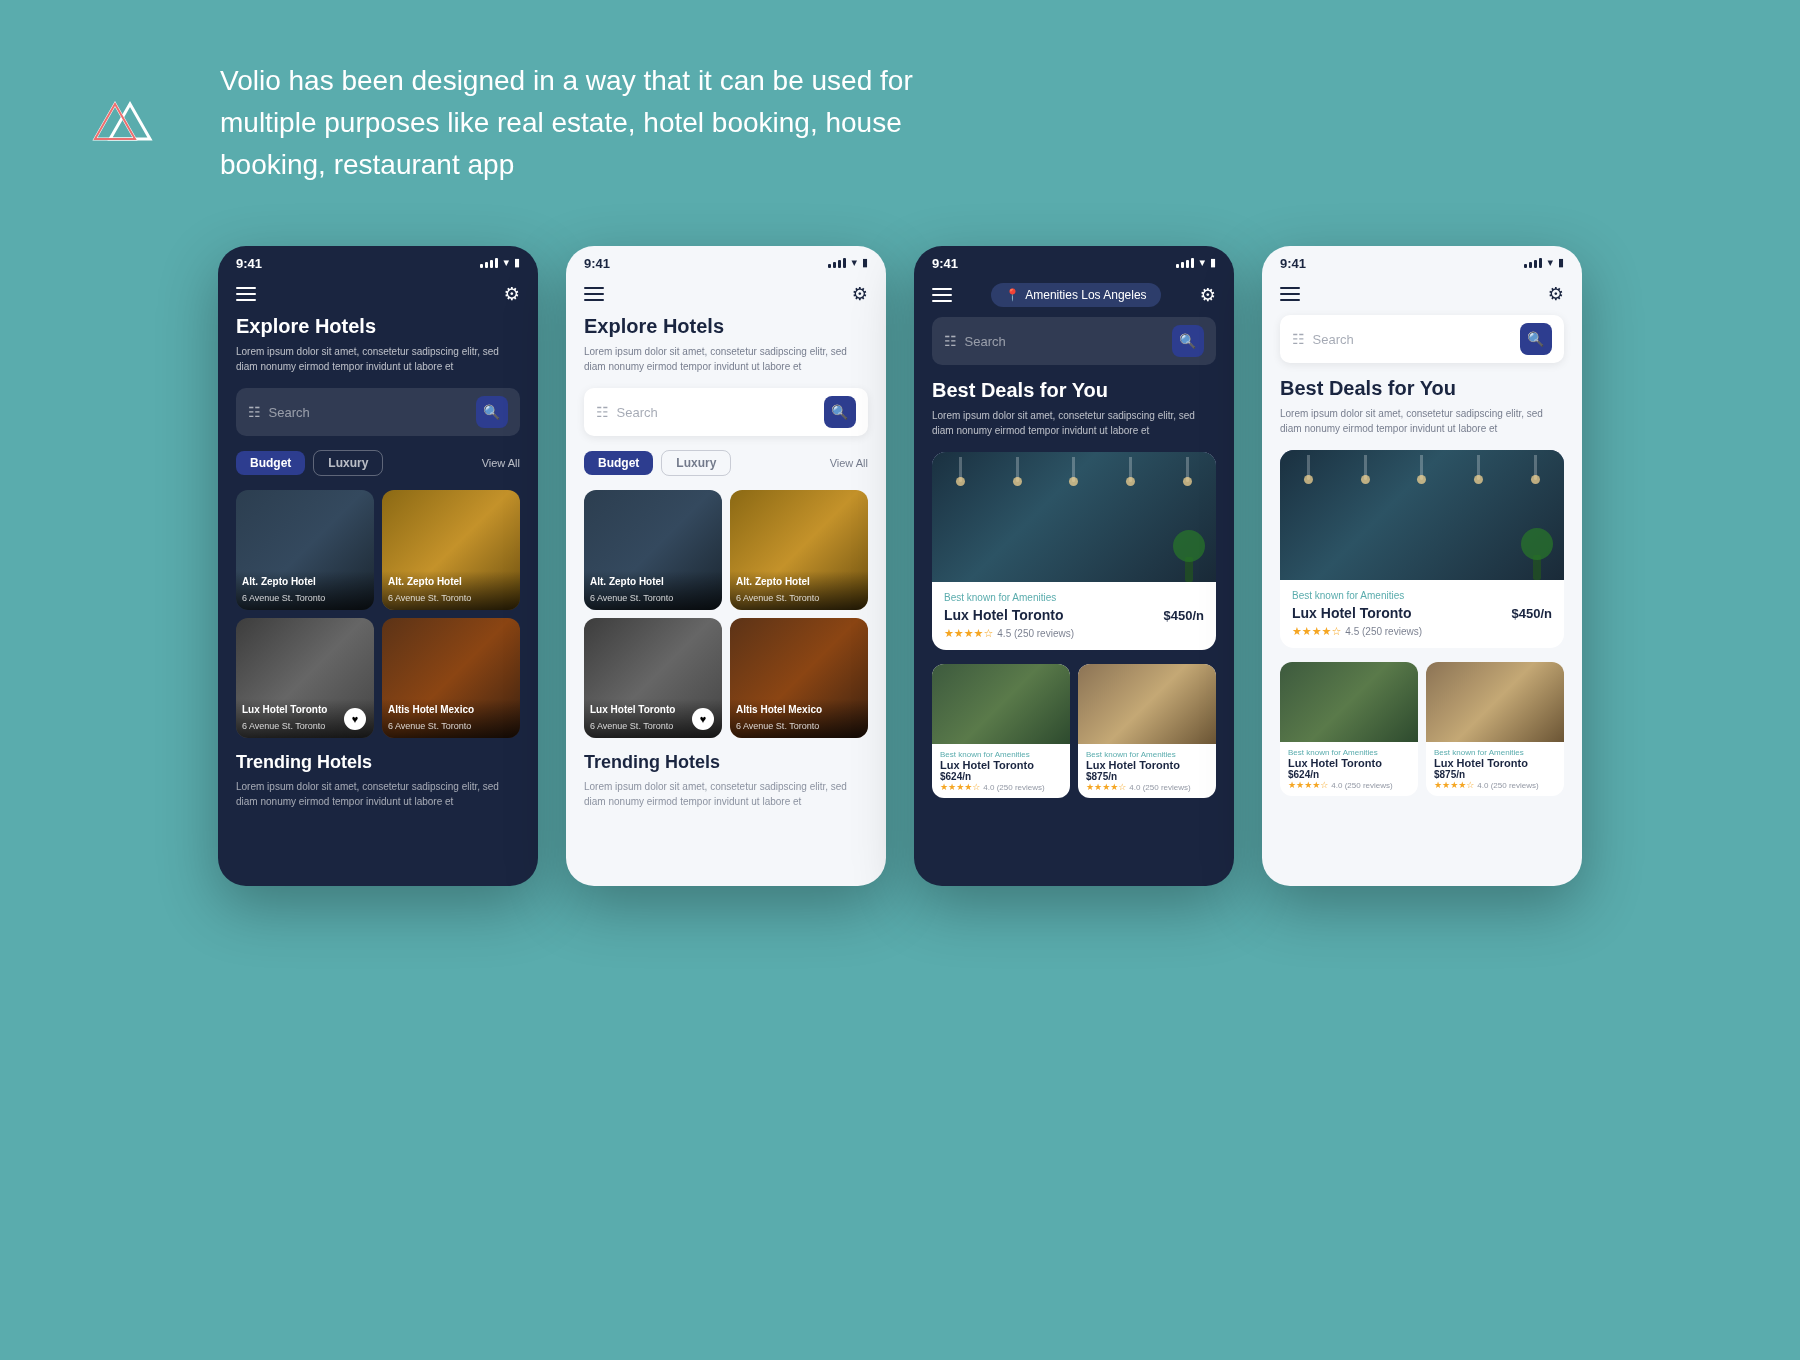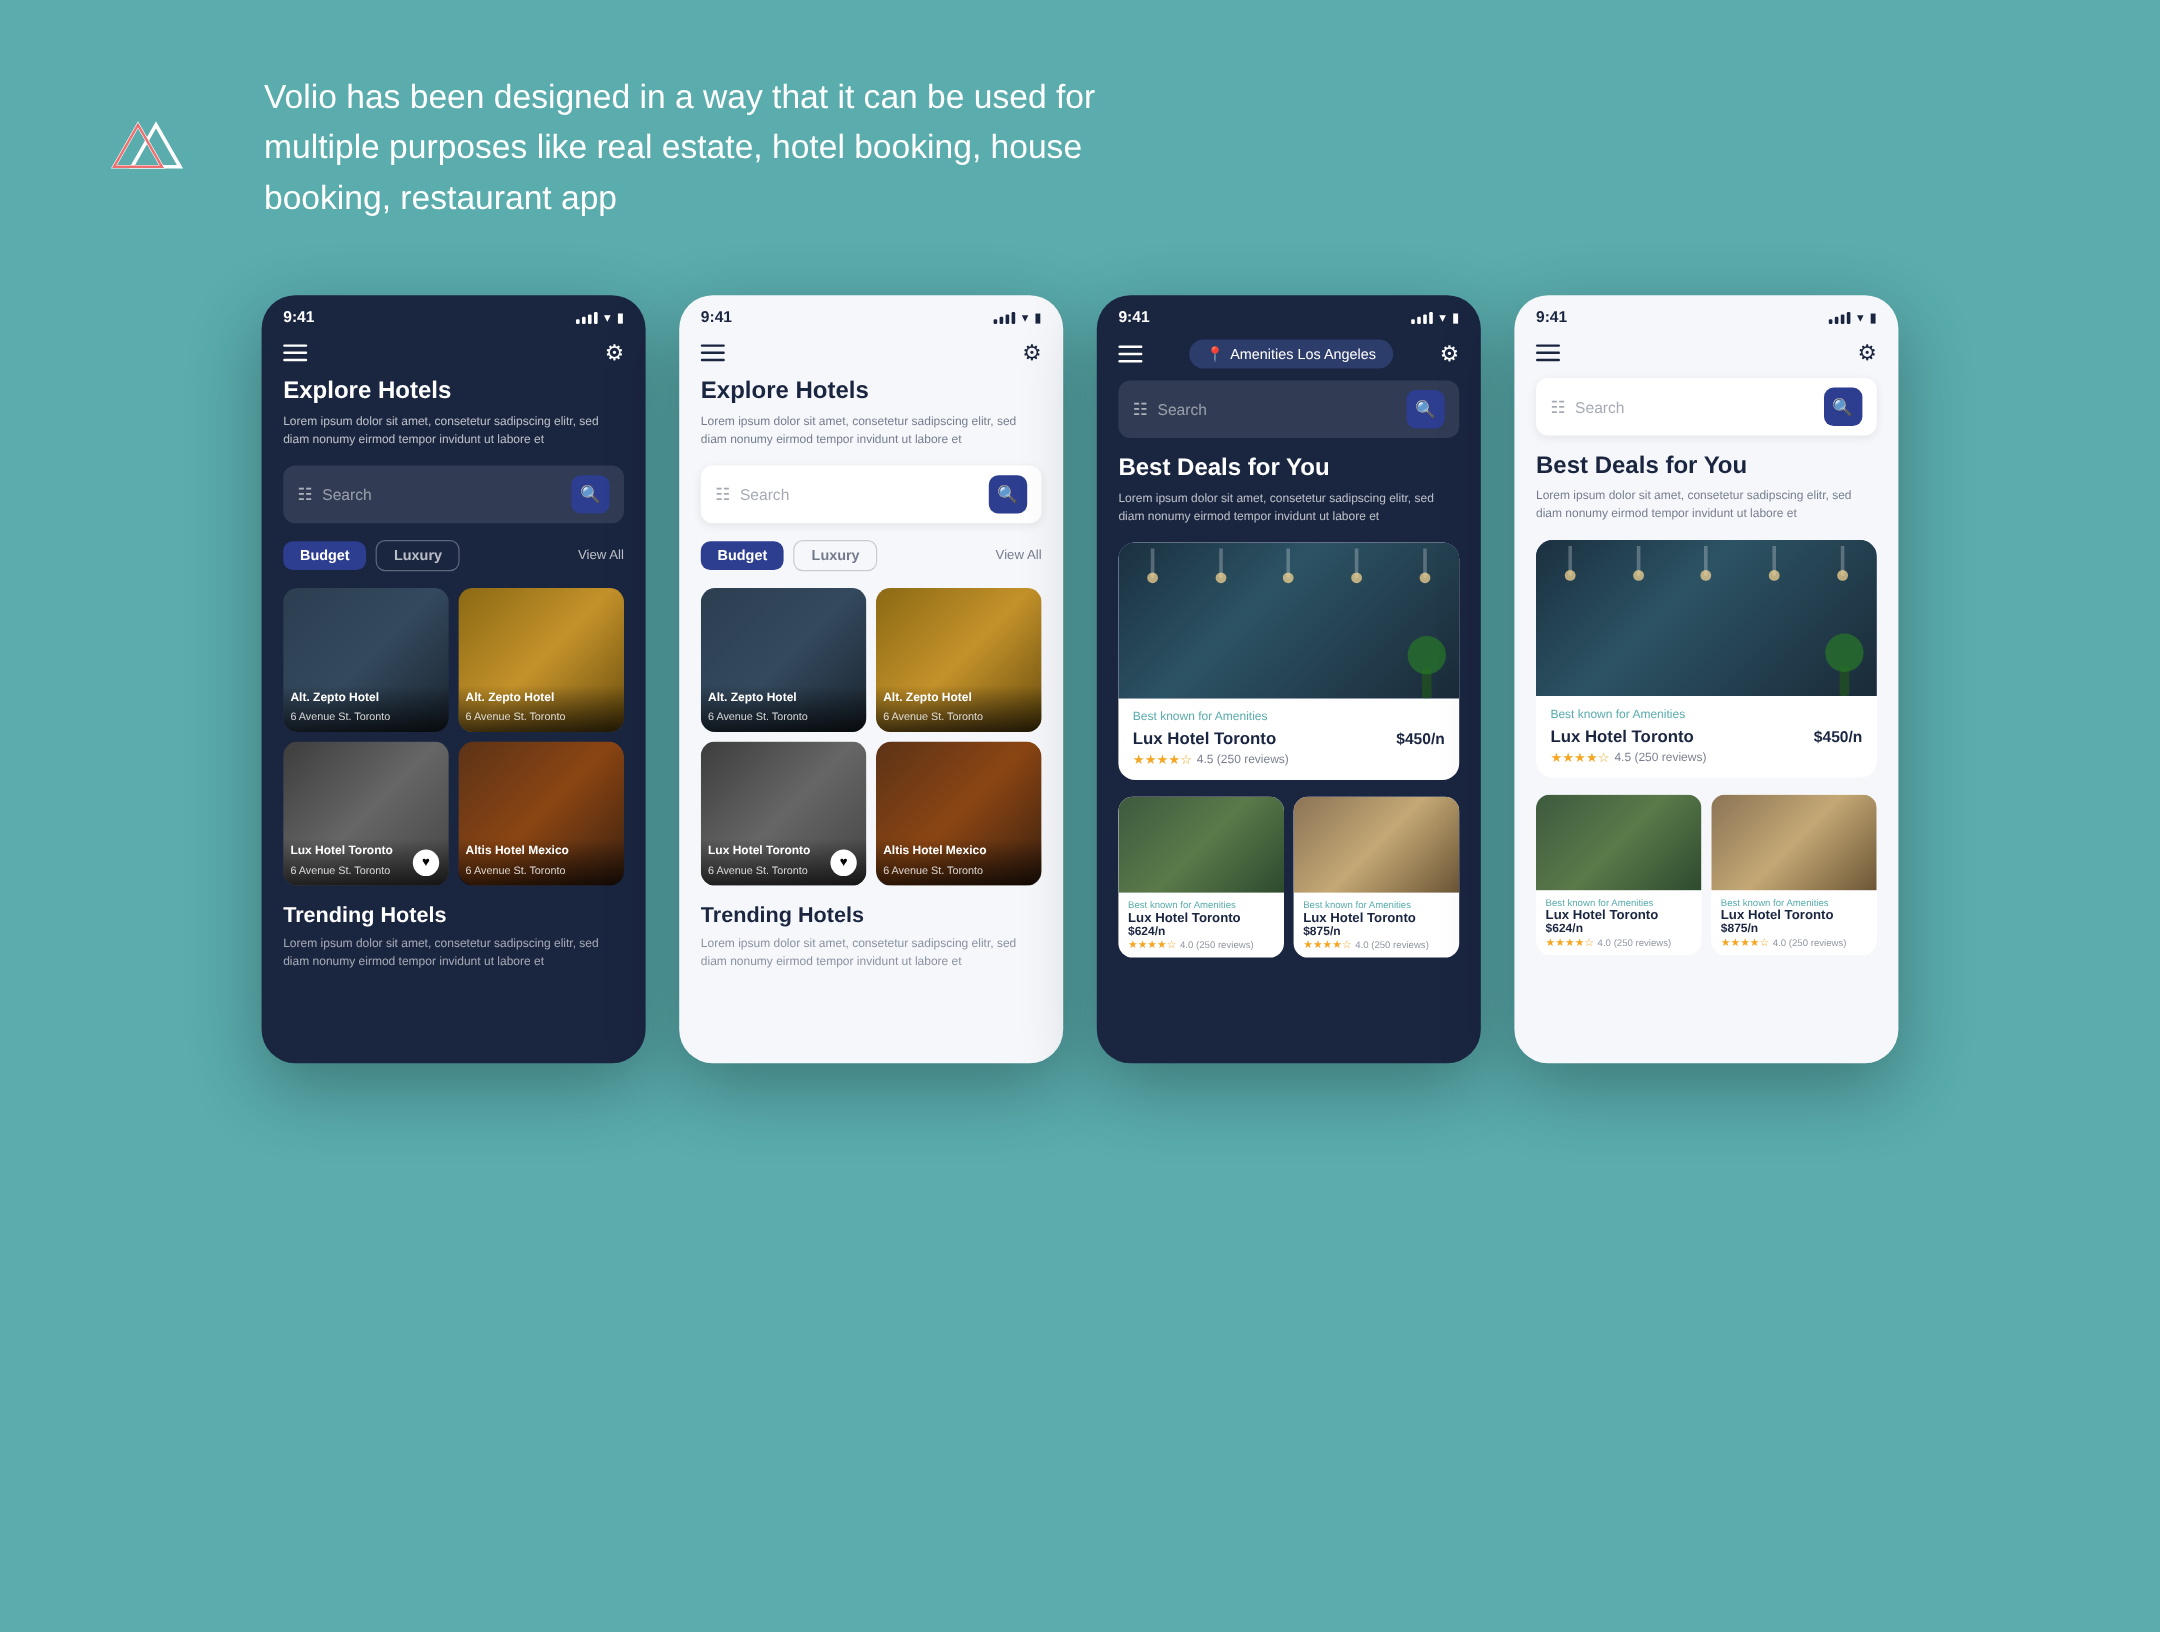--- a/index.html
+++ b/index.html
@@ -69,21 +69,21 @@
     }
 
     .phone-mockup.light {
       background: #f5f7fa;
     }
 
     
     .status-bar {
       display: flex;
       justify-content: space-between;
-      align-items: flex-end;
+      align-items: flex-start;
       padding: 10px 18px 6px;
     }
 
     .status-time {
       font-size: 13px;
       font-weight: 700;
       color: #fff;
     }
 
     .phone-mockup.light .status-time {
@@ -440,21 +440,20 @@
     .img-hotel-3 {
       background: linear-gradient(135deg, #3d3d3d 0%, #666 50%, #444 100%);
       width: 100%;
       height: 100%;
     }
 
     .img-hotel-4 {
       background: linear-gradient(135deg, #5c3317 0%, #8B4513 50%, #3d2211 100%);
       width: 100%;
       height: 100%;
-      border-radius: 13px;
     }
 
     
     .trending-title {
       font-size: 18px;
       font-weight: 800;
       color: #fff;
       margin-bottom: 6px;
     }
 

